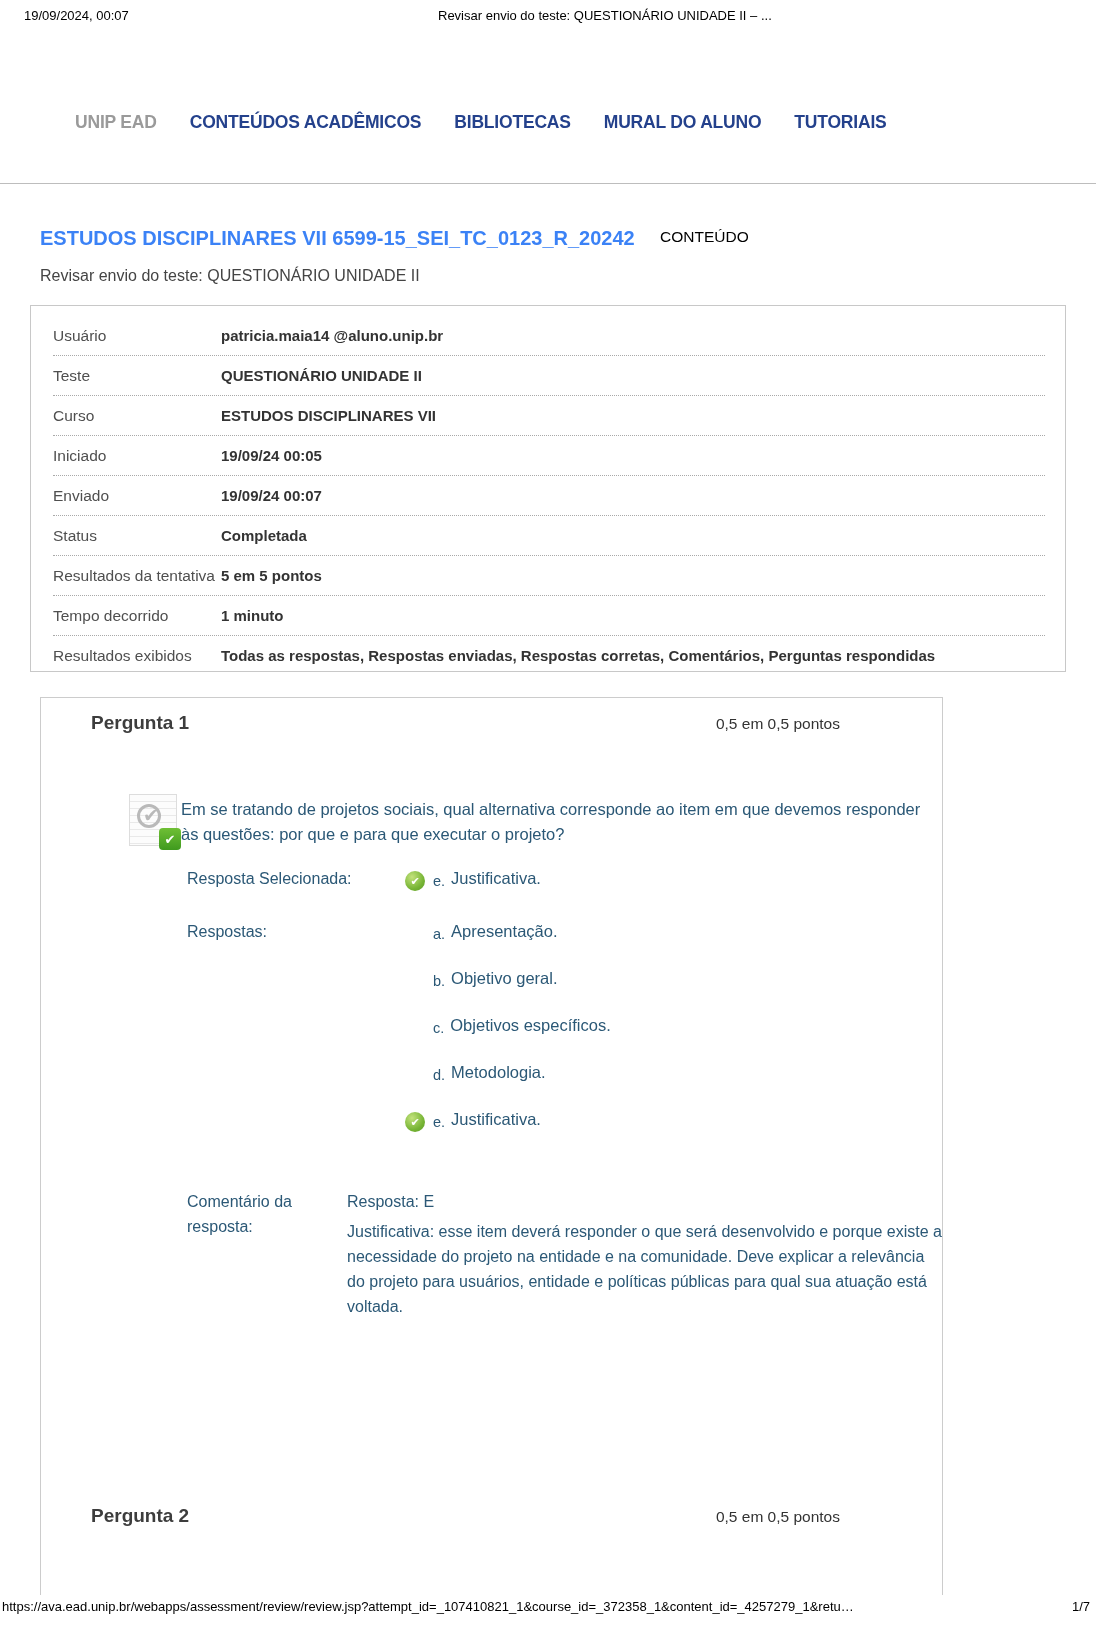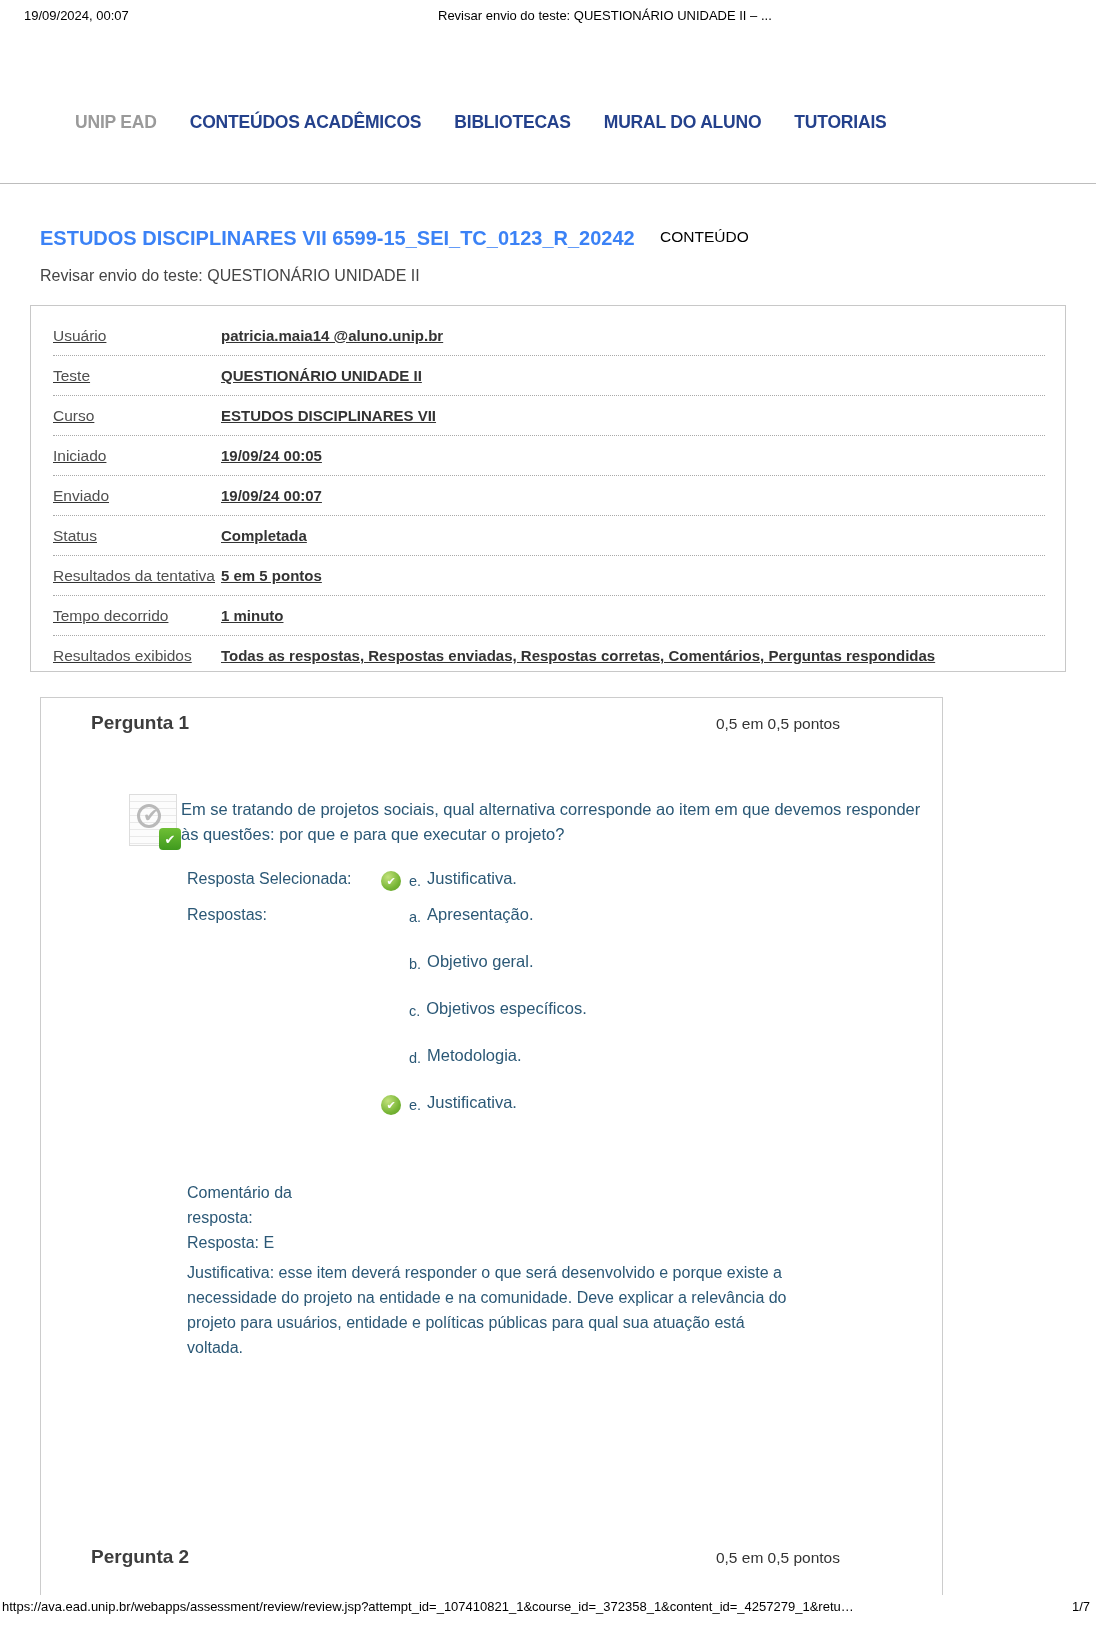--- a/index.html
+++ b/index.html
@@ -21,21 +21,21 @@
   .nav-divider { position:absolute; left:0; top:183px; width:1096px; border-top:1px solid #bdbdbd; }
 
   
   .course-title { position:absolute; left:40px; top:227px; font-size:20px; font-weight:bold; color:#3b82f6; }
   .content-link { position:absolute; left:660px; top:228px; font-size:15.5px; color:#000000; text-decoration:none; }
   .page-subtitle{ position:absolute; left:40px; top:267px; font-size:16px; color:#444; }
 
   
   .info-box { position:absolute; left:30px; top:305px; width:1036px; height:367px;
               border:1px solid #c8c8c8; padding:10px 20px 0 22px; overflow:hidden; }
-  .info-row { display:flex; padding:8px 0 7px 0; border-bottom:1px dotted #a9a9a9;text-decoration:underline; }
+  .info-row { display:flex; padding:8px 0 7px 0; border-bottom:1px dotted #a9a9a9; }
   .info-row:last-child { border-bottom:none; }
   .info-label { width:168px; flex:none; font-size:15.5px; color:#4f4f4f; line-height:24px; }
   .info-value { flex:1; font-size:15px; font-weight:bold; color:#333; line-height:24px; }
 
   
   .question-panel { position:absolute; left:40px; top:697px; width:903px; height:898px;
                     border:1px solid #ccc; border-bottom:none; overflow:hidden; background:#fff; }
   .q-header { display:flex; justify-content:space-between; align-items:baseline;
               padding:14px 102px 0 50px; }
   .q-title  { font-size:19px; font-weight:bold; color:#3d3d3d; }
@@ -61,33 +61,33 @@
                  align-items:center; justify-content:center;
                  font-family:"DejaVu Sans",sans-serif; }
 
   
   .check-circle { width:20px; height:20px; border-radius:50%; flex:none;
                   background:radial-gradient(circle at 35% 30%, #c3e27c, #76b434 62%, #5c9b27);
                   color:#fff; font-size:11px; font-weight:bold; display:flex;
                   align-items:center; justify-content:center; margin-top:4px;
                   font-family:"DejaVu Sans",sans-serif; }
 
-  .row { display:flex; margin-left:58px; }
+  .row { display:flex; margin-left:58px;gap:24px; }
   .row-label { flex:none; font-size:16px; line-height:24px; }
   .sel-row { margin-top:20px; }
   .sel-row .row-label { width:194px; }
-  .answers-row { margin-top:12px; }
+  .answers-row { margin-top:29px; }
   .answers-row .row-label { width:194px; }
 
   .option { display:flex; margin-bottom:25px; min-height:22px; }
   .icon-slot { width:28px; flex:none; }
   .opt-letter { font-size:14.5px; position:relative; top:6px; margin-right:6px; }
   .opt-text { font-size:16.5px; line-height:22px; }
 
-  .feedback-row { margin-top:40px;flex-direction:column; }
+  .feedback-row { margin-top:32px; }
   .feedback-row .row-label { width:136px; line-height:25px; }
   .feedback-value { width:610px; font-size:16px; line-height:25px; }
   .feedback-body { margin-top:5px; }
 
   .q2-header { margin-top:172px; }
 </style>
 </head>
 <body>
 
 <div class="print-date">19/09/2024, 00:07</div>

